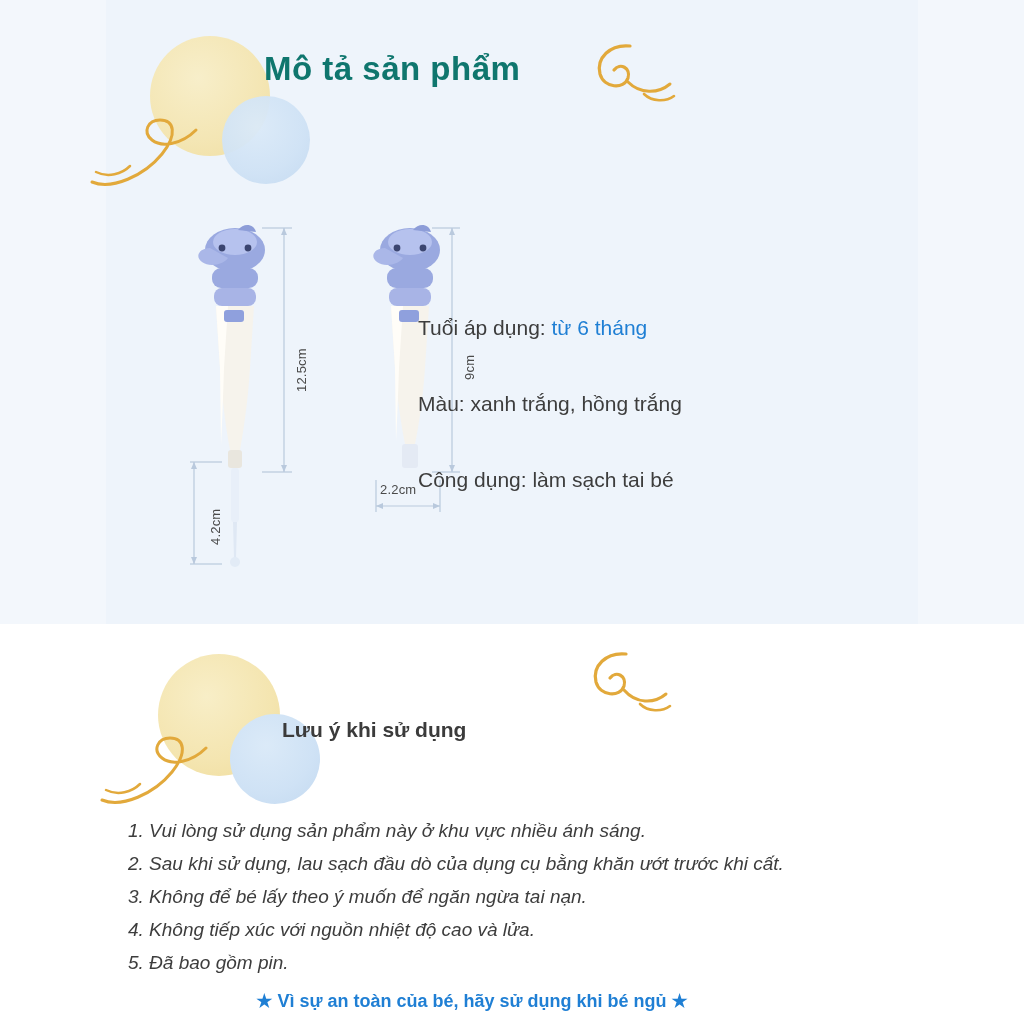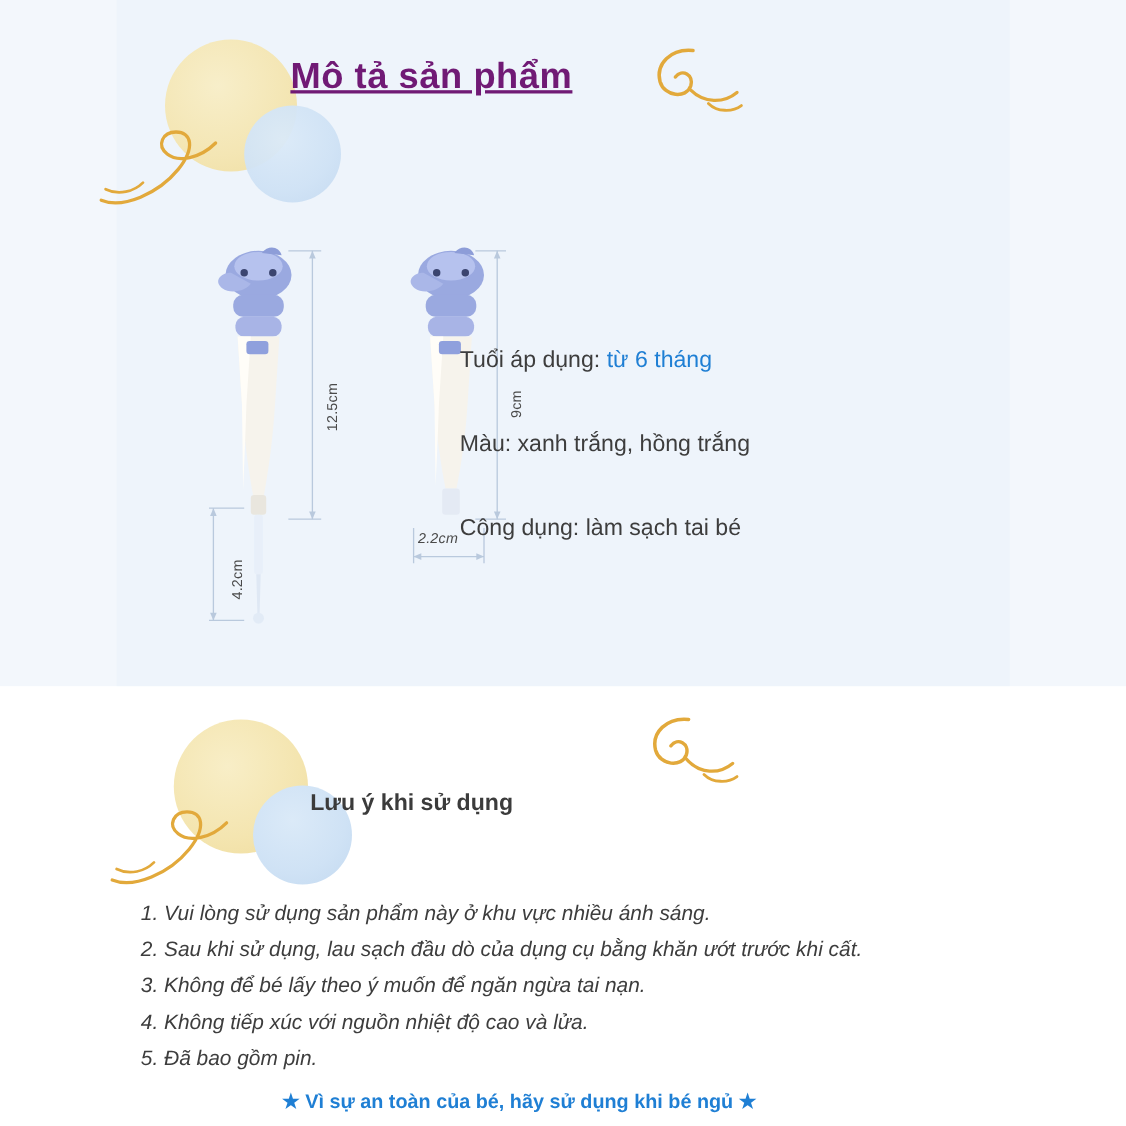--- a/index.html
+++ b/index.html
@@ -56,24 +56,23 @@
     position: absolute;
     left: 570px; top: 38px;
     width: 120px; height: 72px;
   }
 
   .heading-1 {
     position: absolute;
     left: 264px; top: 50px;
     font-size: 33px;
     font-weight: bold;
-    color: #701a75;
+    color: #0f766e;
     letter-spacing: .5px;
     white-space: nowrap;
-    text-decoration: underline;
   }
 
   
   .device { position: absolute; }
 
   .spec-list {
     position: absolute;
     left: 418px; top: 272px;
     width: 380px;
   }
@@ -247,21 +246,21 @@
     </svg>
     <div class="dim-label dim-vert" style="left:462px; top:380px;">9cm</div>
 
     <svg style="position:absolute; left:372px; top:472px;" width="72" height="44" viewBox="0 0 72 44">
       <line x1="4" y1="8" x2="4" y2="40" stroke="#b9c9dd" stroke-width="1.2"></line>
       <line x1="68" y1="8" x2="68" y2="40" stroke="#b9c9dd" stroke-width="1.2"></line>
       <line x1="4" y1="34" x2="68" y2="34" stroke="#b9c9dd" stroke-width="1.2"></line>
       <path d="M4 34 l7 -3 v6 z" fill="#b9c9dd"></path>
       <path d="M68 34 l-7 -3 v6 z" fill="#b9c9dd"></path>
     </svg>
-    <div class="dim-label" style="left:380px; top:482px;font-style:italic;">2.2cm</div>
+    <div class="dim-label" style="left:380px; top:482px;">2.2cm</div>
 
     <div class="spec-list">
       <div class="spec-line">
         <span>Tuổi áp dụng: </span><span class="spec-accent">từ 6 tháng</span>
       </div>
       <div class="spec-line">Màu: xanh trắng, hồng trắng</div>
       <div class="spec-line">Công dụng: làm sạch tai bé</div>
     </div>
   </div>
 

